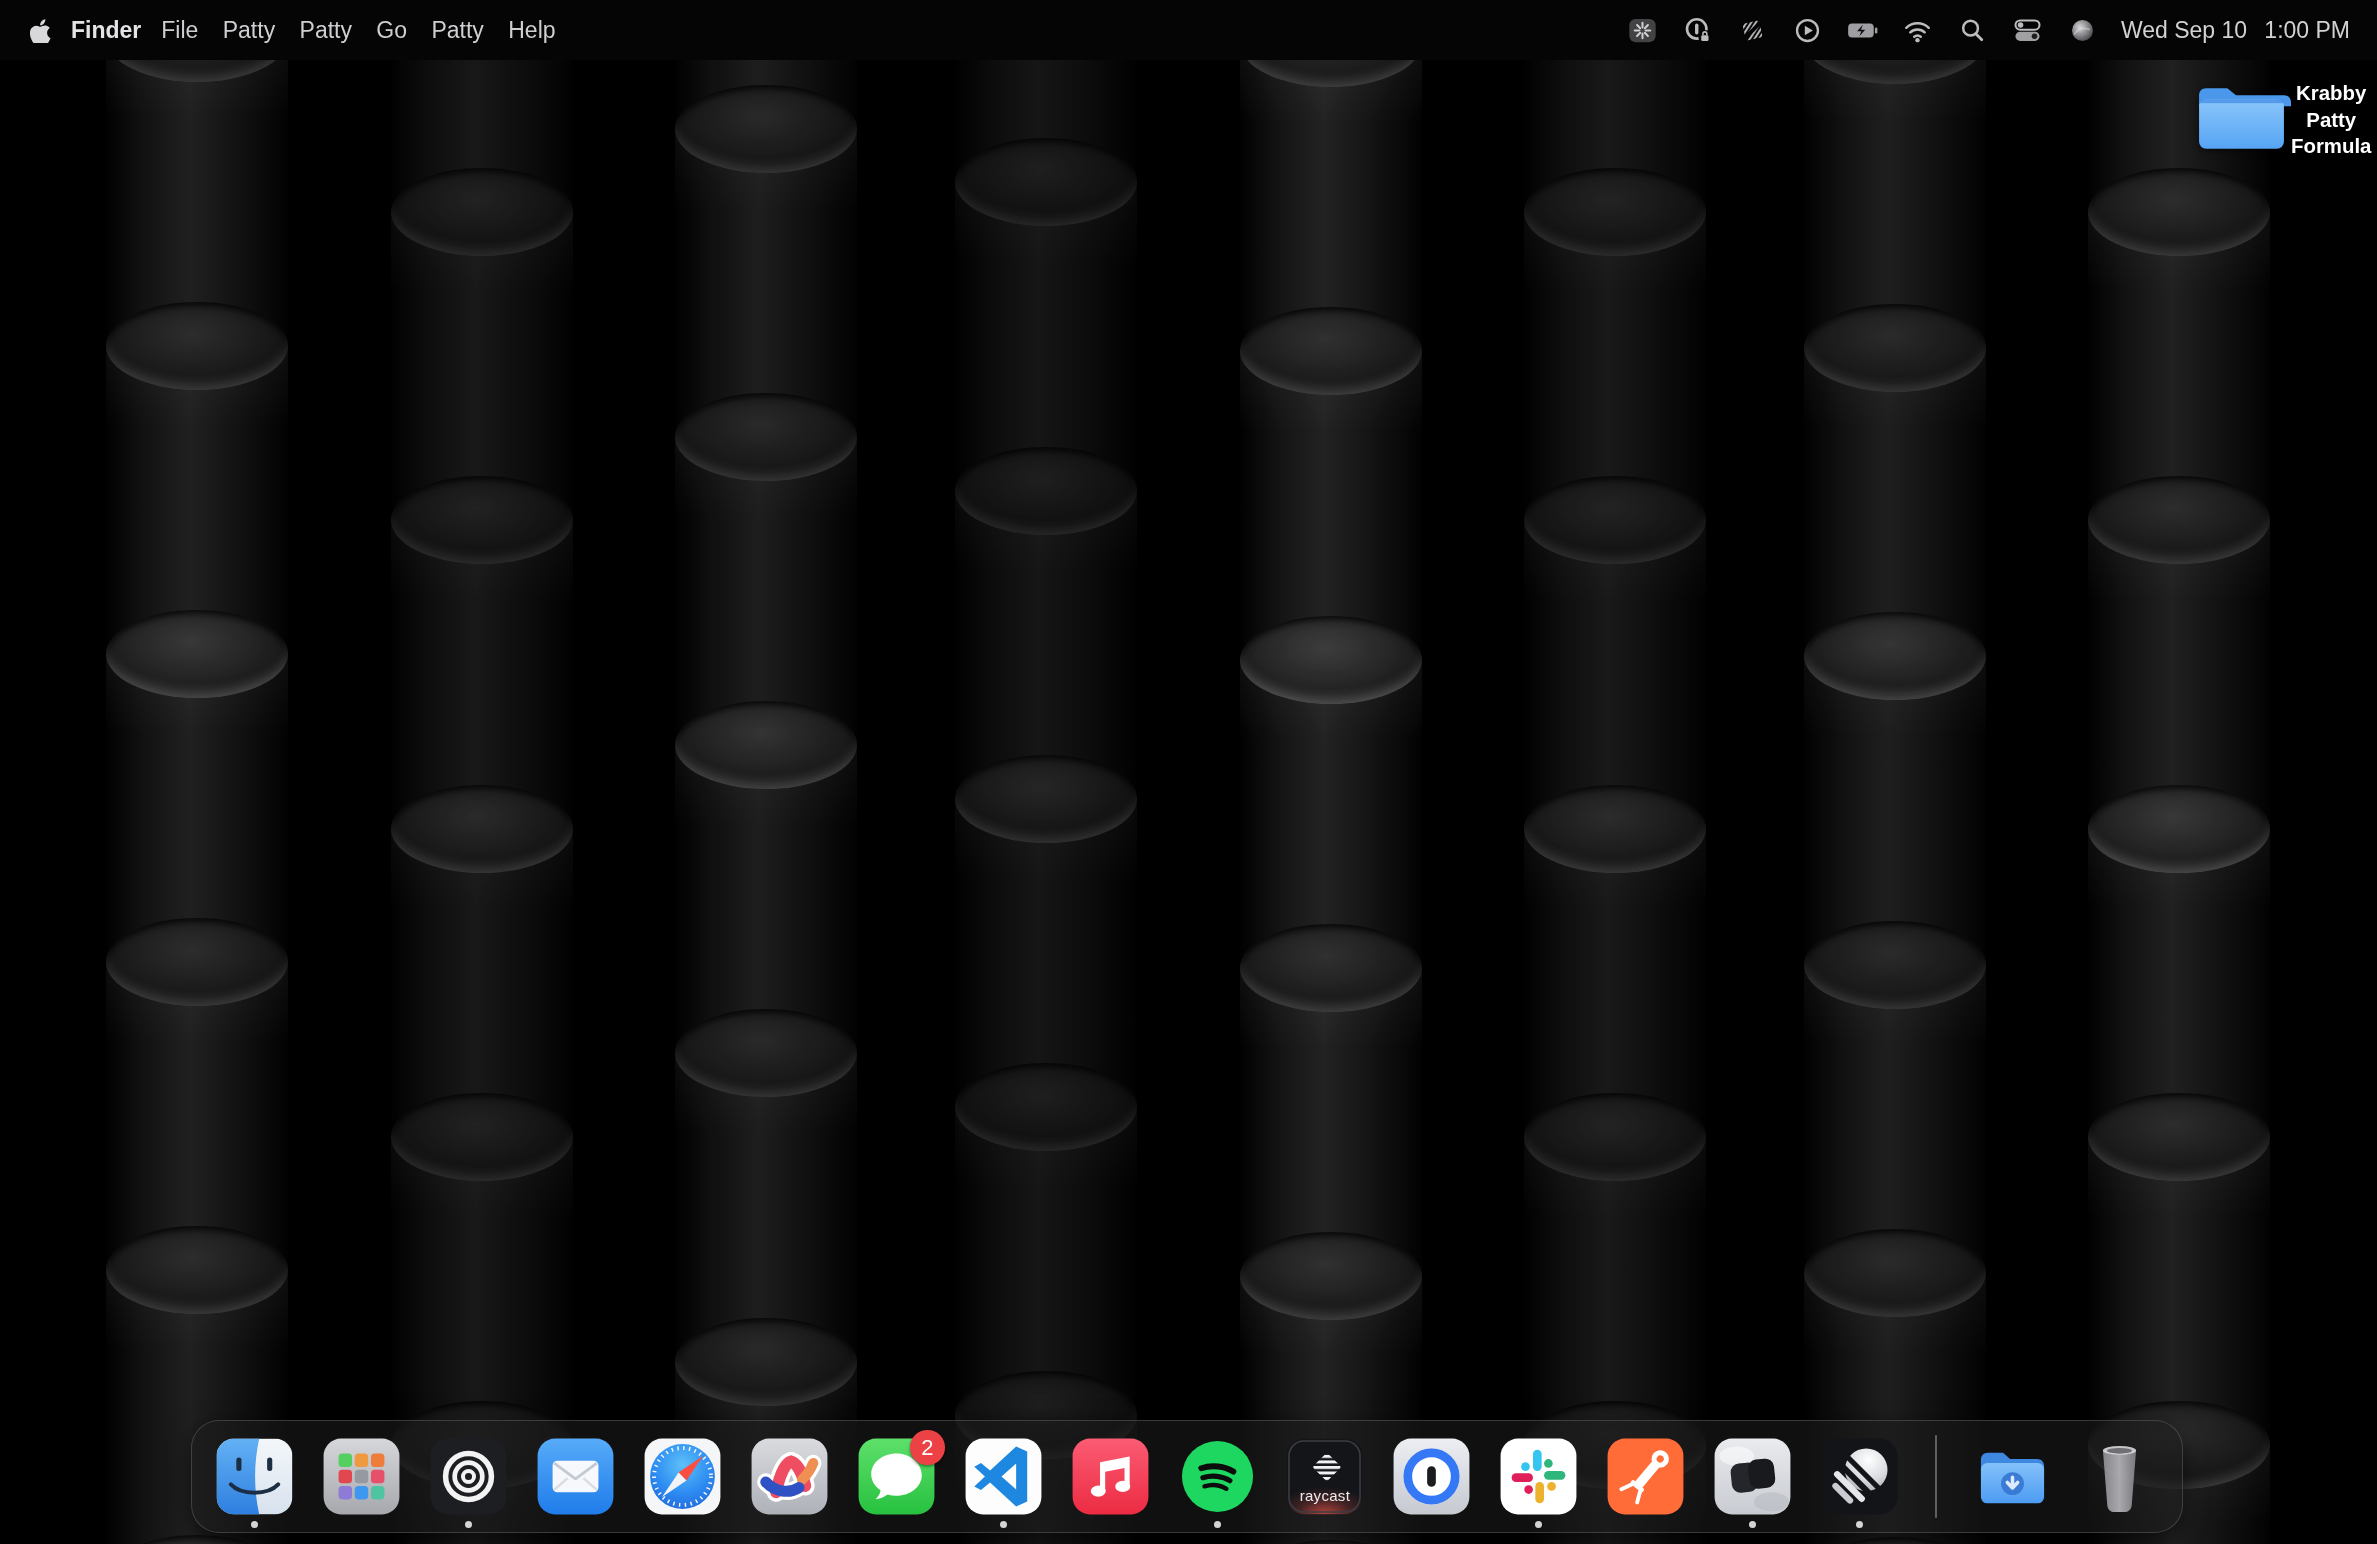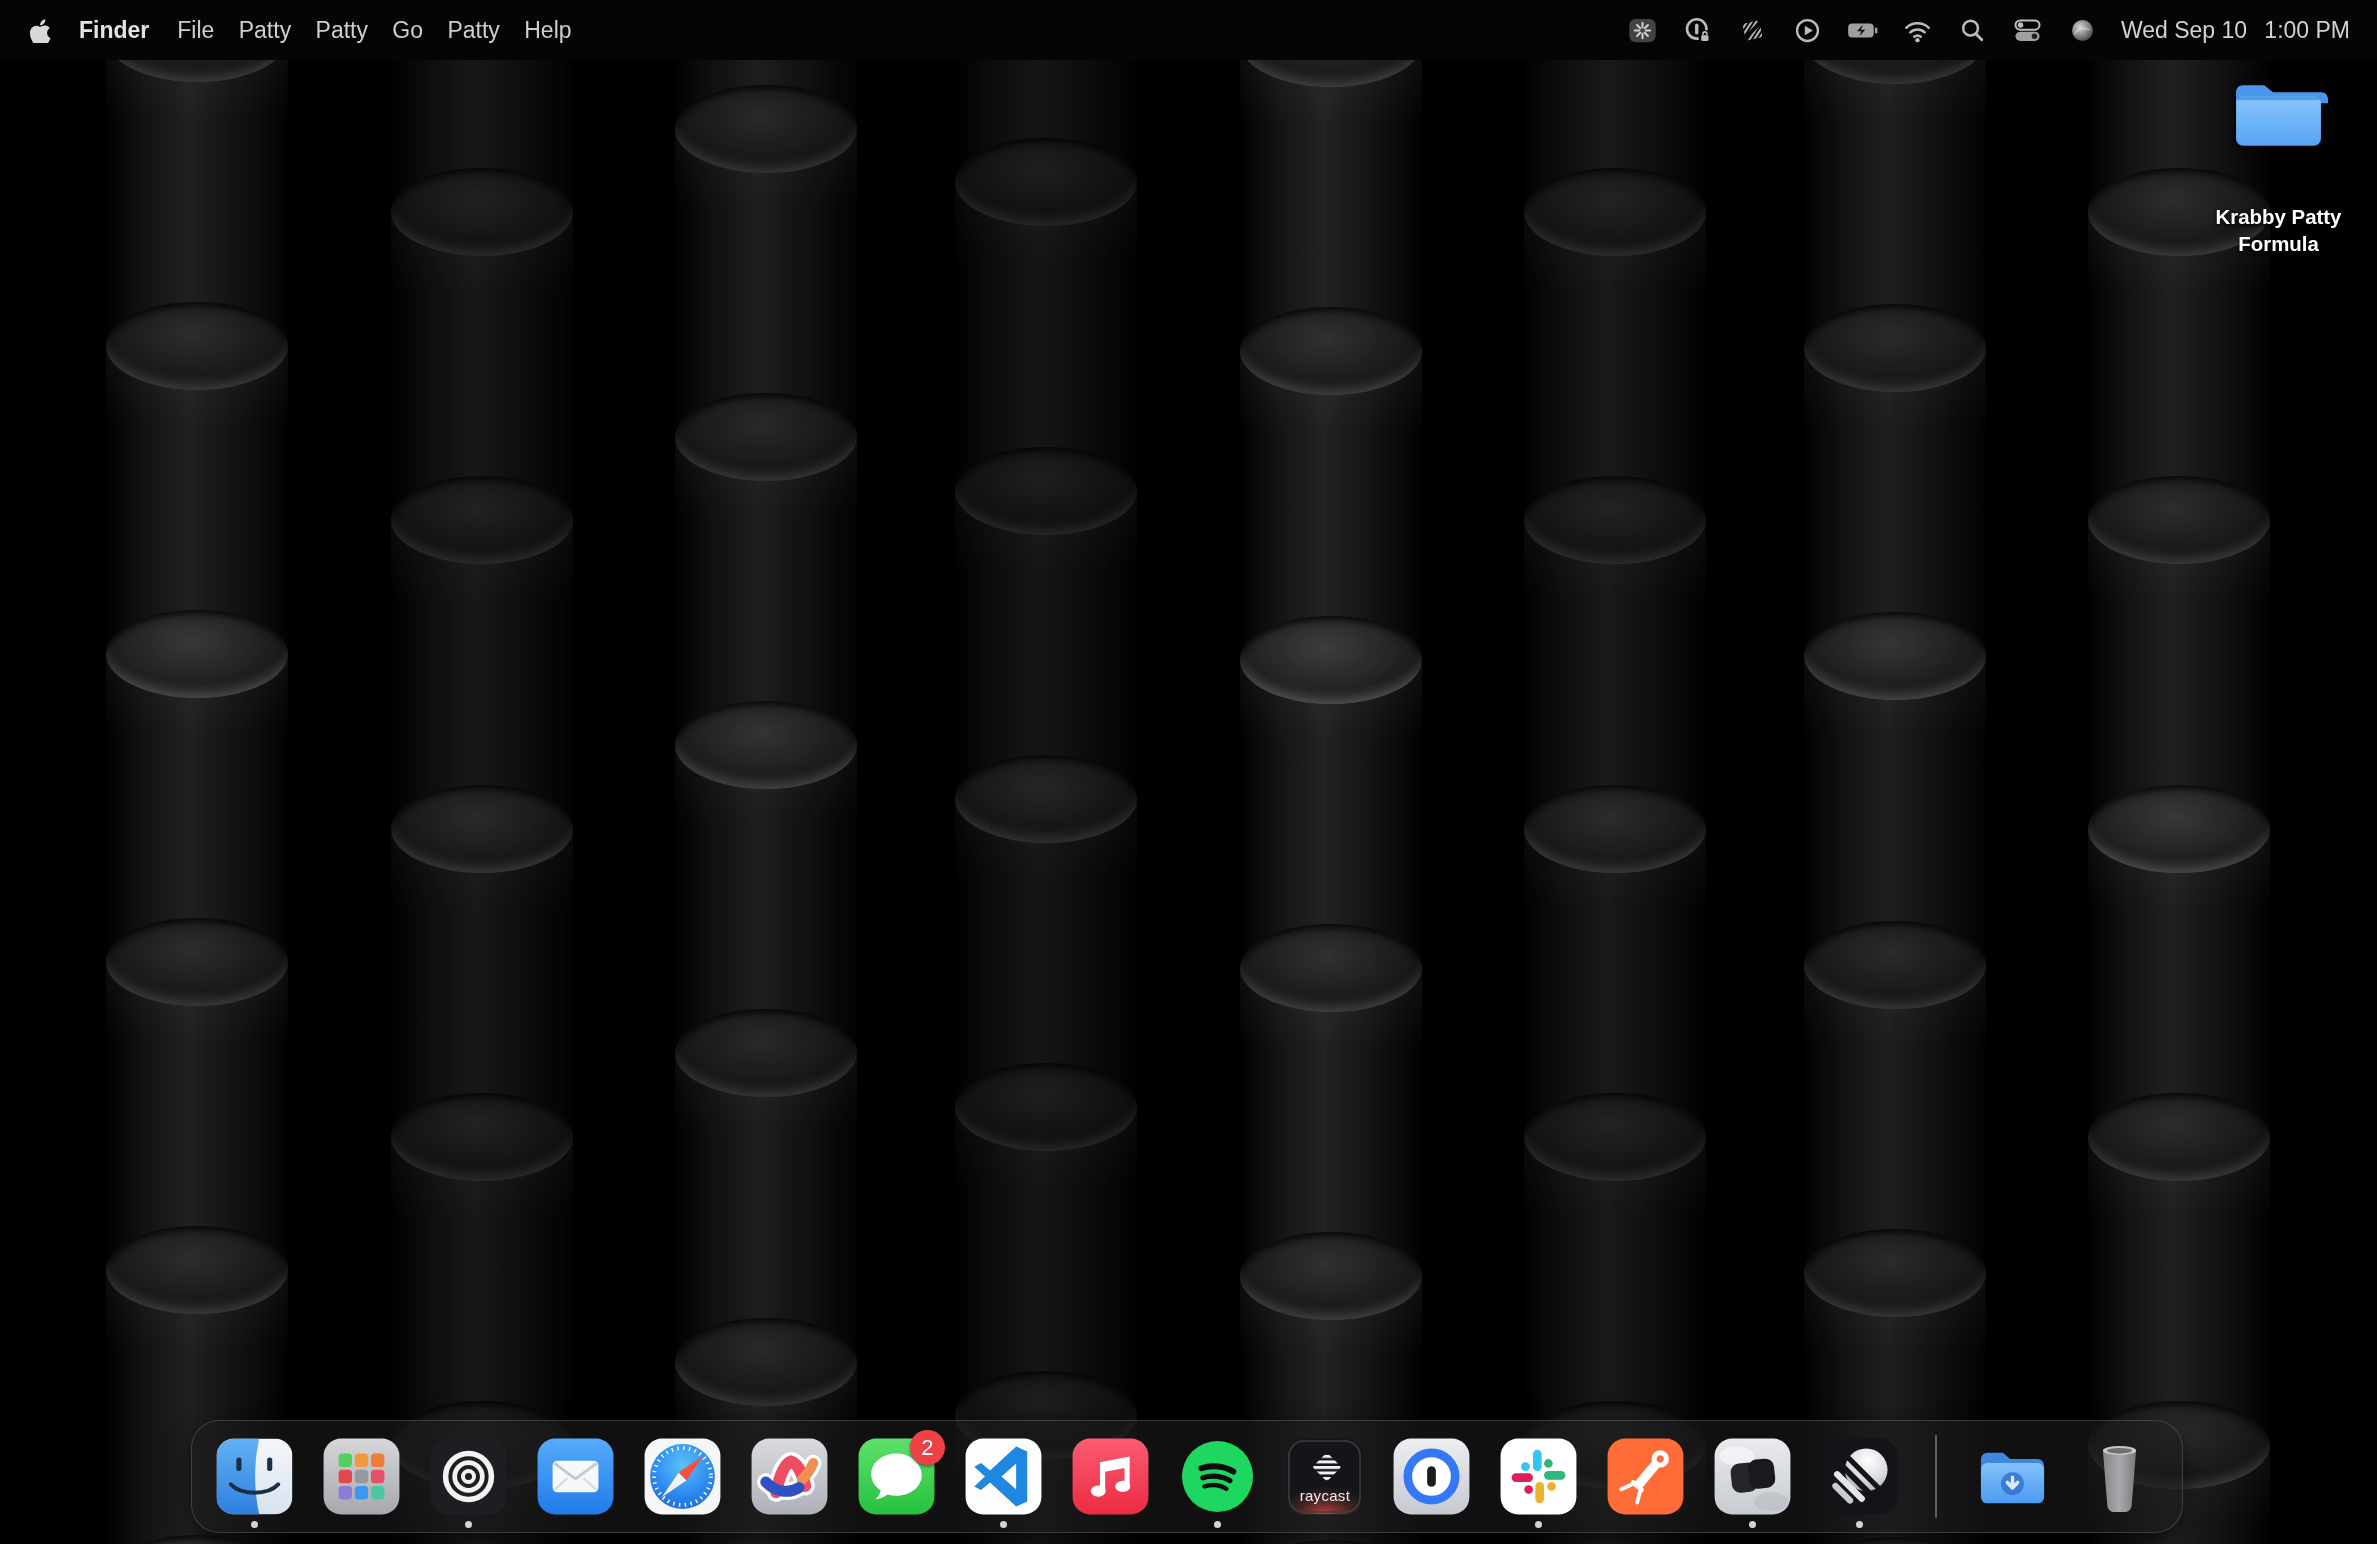--- a/index.html
+++ b/index.html
@@ -13,35 +13,35 @@
     background:linear-gradient(180deg,rgba(255,255,255,.05),rgba(255,255,255,0) 26%),
                linear-gradient(90deg,#010101 0%,#111 20%,#202020 46%,#111 74%,#020202 100%);}
   .wp-top{position:absolute;left:0;width:100%;height:88px;border-radius:50%;
     background:radial-gradient(ellipse at 47% 36%,#2d2d2d 0%,#181818 58%,#0a0a0a 100%);
     box-shadow:inset 0 -10.2px 12.6px -6.3px rgba(255,255,255,.22), inset 0 3.1px 7px rgba(0,0,0,.85);}
 
   
   #menubar{position:absolute;top:0;left:0;right:0;height:60px;background:#050506;z-index:20;
            display:flex;align-items:center;justify-content:space-between;
            padding:0 27px 0 30px;box-sizing:border-box;color:#d2d2d4;}
-  .mb-left{display:flex;align-items:center;gap:28px;}
+  .mb-left{display:flex;align-items:center;gap:20px;}
   .mb-apple{display:flex;align-items:center;}
   .mb-apple svg{width:21px;height:26px;display:block;}
   nav#mb-menus{display:flex;align-items:center;gap:24.4px;}
   .mb-item{font-size:23px;color:#cfcfd2;white-space:nowrap;cursor:default;}
   .mb-app{font-weight:700;color:#e4e4e6;}
   .mb-right{display:flex;}
   #mb-status{display:flex;align-items:center;gap:22px;}
   .status-icon{width:33px;height:33px;display:flex;align-items:center;justify-content:center;opacity:.95;}
   .status-icon svg{width:31px;height:31px;}
   .mb-clock{display:flex;align-items:center;gap:17.3px;font-size:23px;color:#d2d2d4;margin-left:22px;}
 
   
   .desktop-icon{position:absolute;left:2192px;top:74px;width:173px;z-index:5;
-                display:flex;flex-direction:column;align-items:center;gap:45px;}
+                display:flex;flex-direction:row;align-items:center;}
   .folder-art svg{width:99px;height:79px;display:block;filter:drop-shadow(0 2.4px 3.9px rgba(0,0,0,.5));}
   .folder-label{margin-top:6.3px;font-size:20.4px;font-weight:700;color:#fff;text-align:center;line-height:1.3;
                 text-shadow:0 1.6px 3.9px rgba(0,0,0,.95),0 0 2.4px rgba(0,0,0,.8);}
 
   
   #dock{position:absolute;left:191px;top:1420px;height:113px;border-radius:28px;z-index:20;
         background:rgba(28,28,30,.58);border:0.8px solid rgba(118,118,124,.40);
         display:flex;align-items:center;padding:0 9.4px;box-sizing:border-box;
         box-shadow:0 6.3px 23.6px rgba(0,0,0,.55);}
   .dock-item{position:relative;width:79px;height:79px;margin:0 14px;flex:0 0 auto;}

